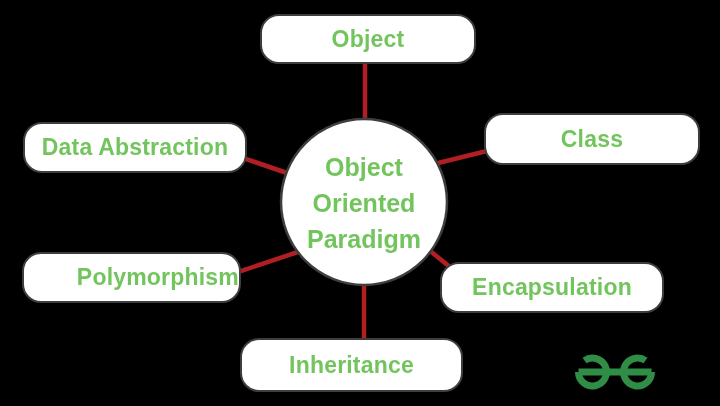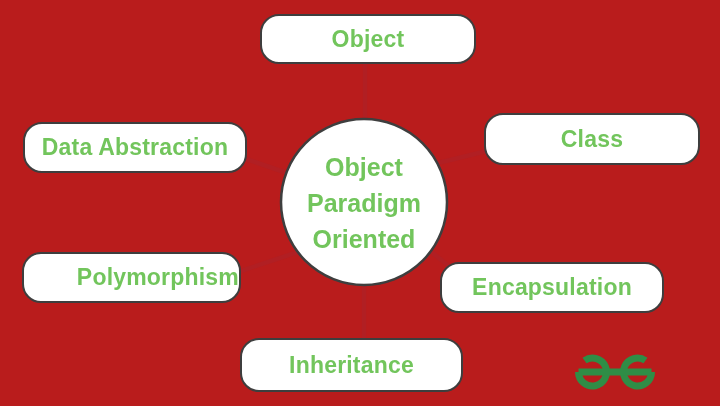--- a/index.html
+++ b/index.html
@@ -4,21 +4,21 @@
 <style>
   html, body {
     margin: 0;
     padding: 0;
     background: #ffffff;
   }
   #canvas {
     position: relative;
     width: 720px;
     height: 406px;
-    background: #b91c1c;
+    background: #000000;
     overflow: hidden;
     font-family: "Liberation Sans", "DejaVu Sans", sans-serif;
   }
   #wires {
     position: absolute;
     left: 0;
     top: 0;
     width: 720px;
     height: 406px;
   }
@@ -101,22 +101,22 @@
   <div class="node" id="node-encapsulation">
     <span>Encapsulation</span>
   </div>
 
   <div class="node" id="node-inheritance">
     <span>Inheritance</span>
   </div>
 
   <div id="center-label">
     <span>Object</span>
+    <span>Oriented</span>
     <span>Paradigm</span>
-    <span>Oriented</span>
   </div>
 
   <svg id="gfg-logo" viewBox="0 0 88 52" xmlns="http://www.w3.org/2000/svg">
     <g fill="none" stroke="#2f8d46" stroke-width="7" stroke-linecap="butt">
       <path d="M 7.5 31 A 14 14 0 1 0 13.5 19.5"></path>
       <path d="M 7.5 31 L 44 31"></path>
       <path d="M 80.5 31 A 14 14 0 1 1 74.5 19.5"></path>
       <path d="M 80.5 31 L 44 31"></path>
     </g>
   </svg>

